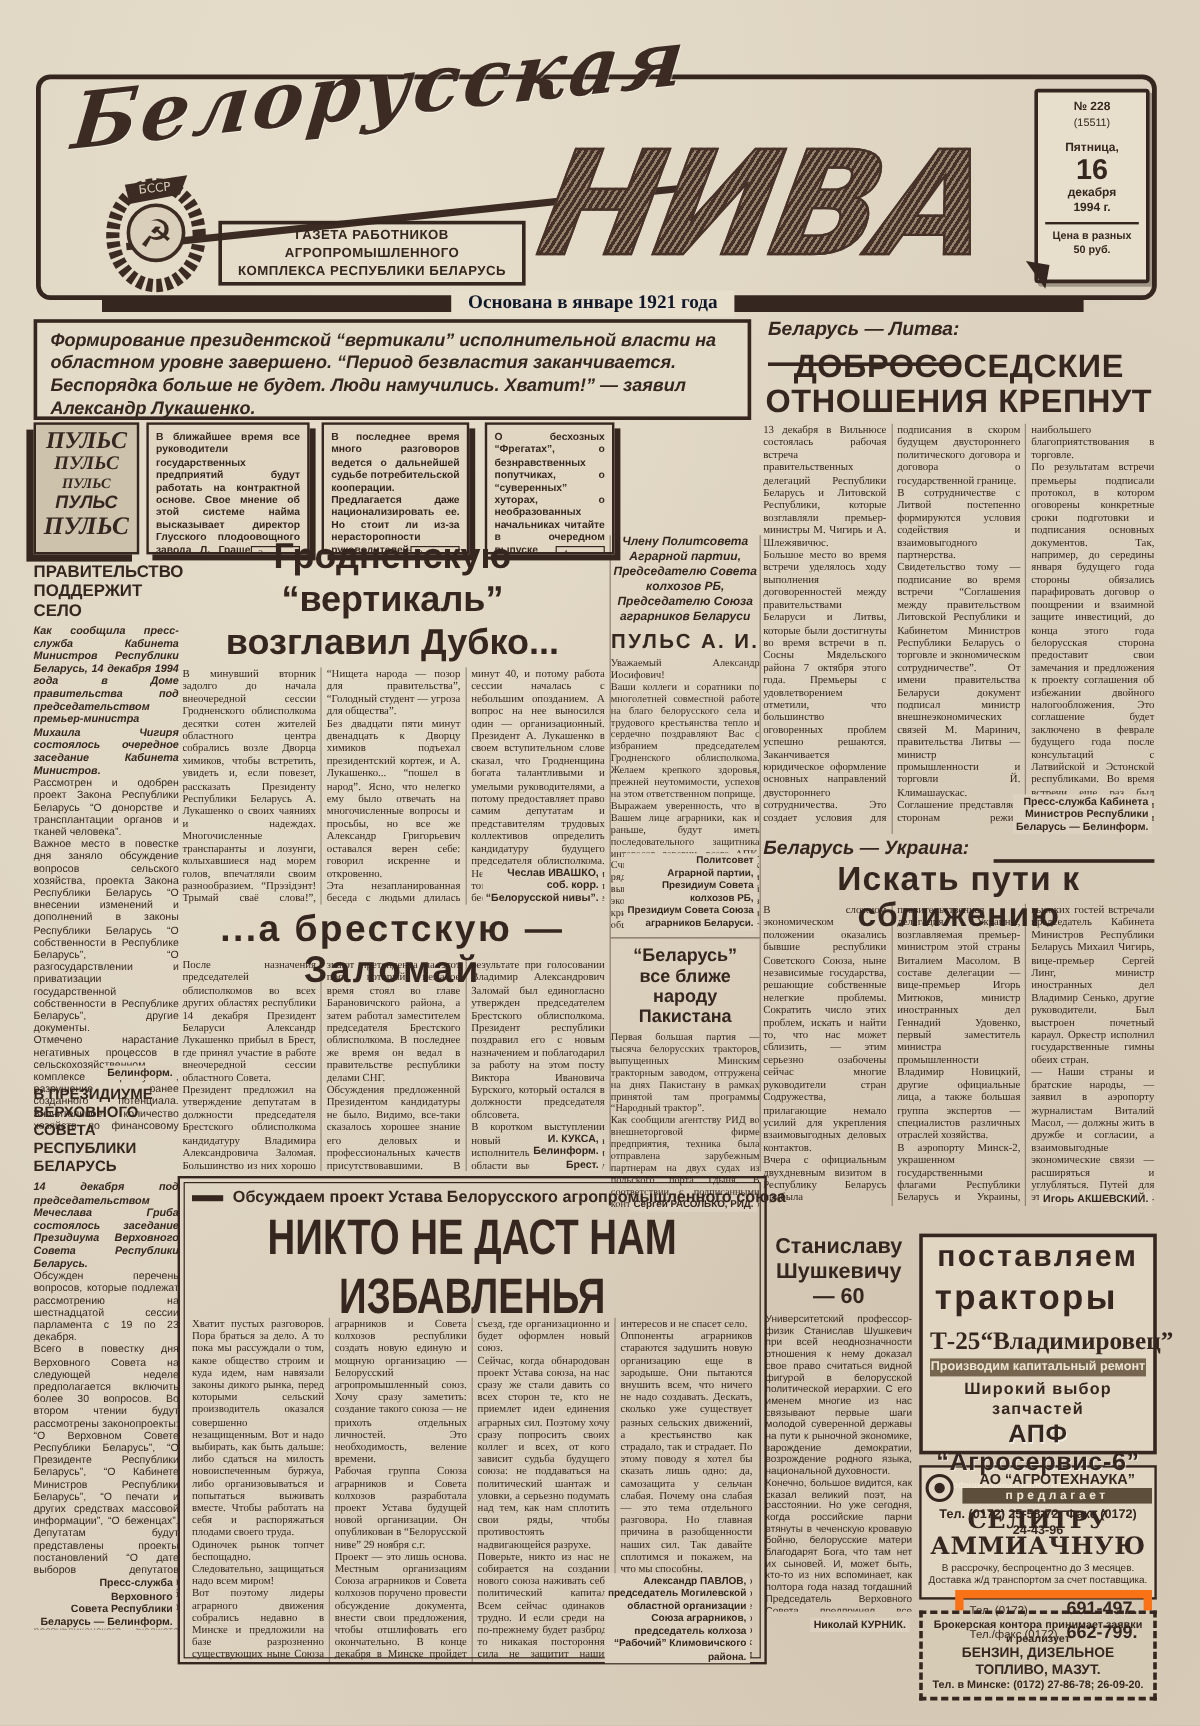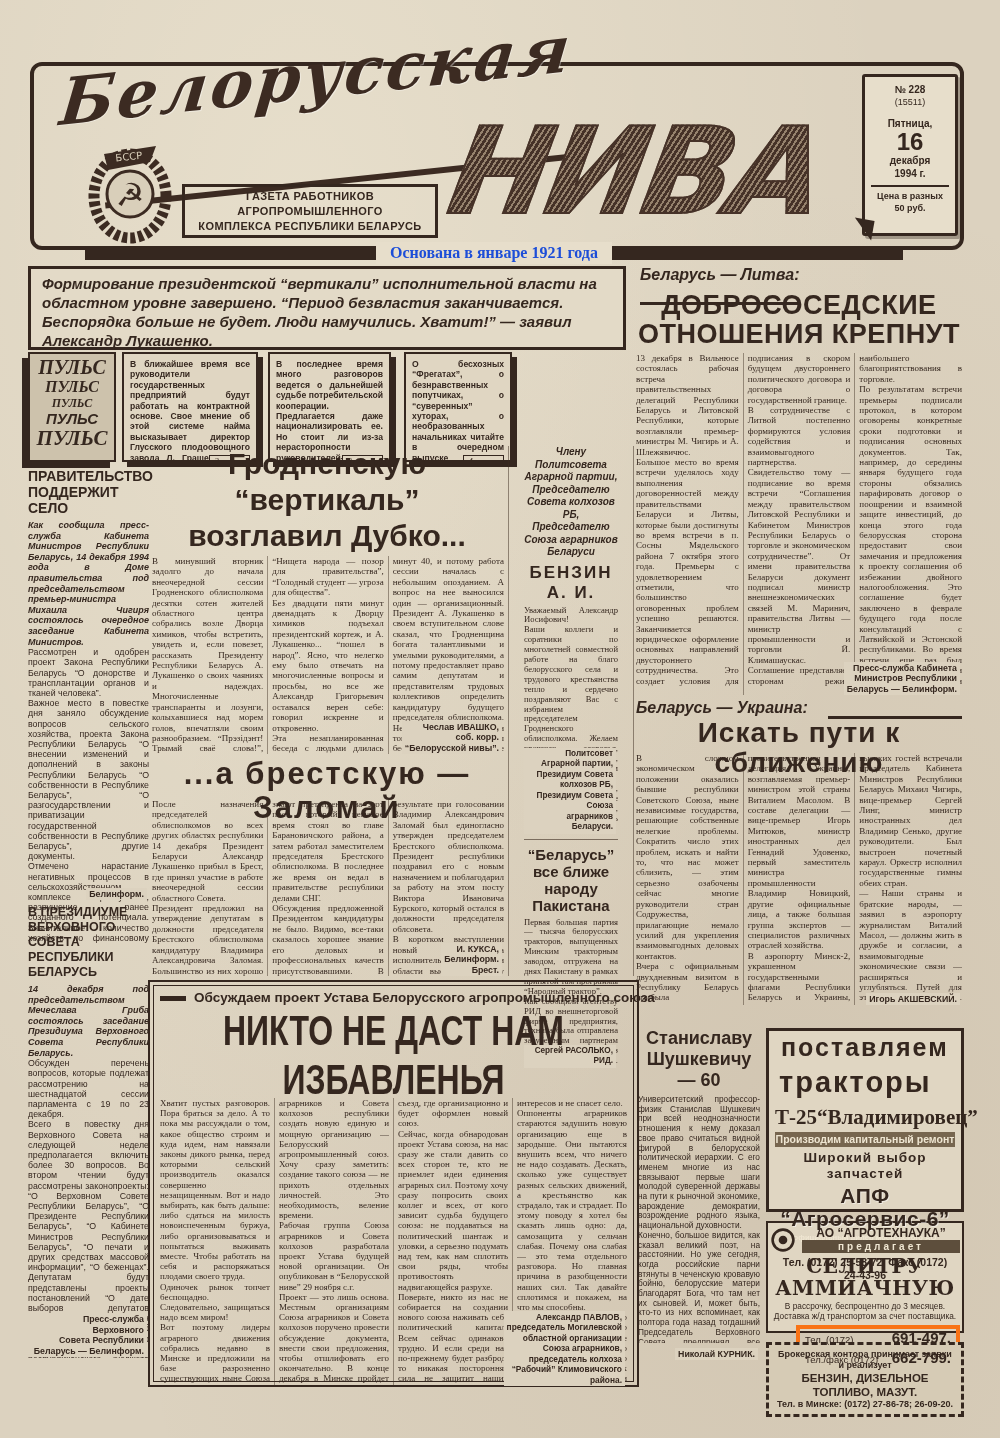--- a/index.html
+++ b/index.html
@@ -32,21 +32,21 @@
     background:#e7decb;text-align:center;font:700 10px/13px "Liberation Sans",sans-serif;
     padding-top:6px;box-sizing:border-box;box-shadow:3px 3px 0 rgba(53,39,31,.35);}
   .issue-scroll::after{content:"";position:absolute;left:-12px;bottom:-6px;width:0;height:0;
     border-style:solid;border-width:0 20px 20px 0;border-color:transparent #35271f transparent transparent;
     transform:rotate(10deg);}
   .issue-day{font:700 24px/24px "Liberation Sans",sans-serif;}
   .issue-divider{border-top:2px solid #35271f;margin:5px 6px 3px 6px;}
   .issue-price{font:700 9px/12px "Liberation Sans",sans-serif;}
   .founded-band{left:85px;top:247px;width:818px;height:13px;background:#35271f;text-align:center;}
   .founded-chip{display:inline-block;background:#e7decb;padding:0 14px;transform:translateY(-5px);
-    font:700 16px/22px "Liberation Serif",serif;color:#1d4ed8;}
+    font:700 16px/22px "Liberation Serif",serif;color:#0f172a;}
 
   
   .lead-box{left:28px;top:266px;width:570px;height:68px;border:3px solid #35271f;background:#e3dac7;
     padding:5px 11px;font:italic 700 15px/19px "Liberation Sans",sans-serif;}
 
   
   .pulse-box{left:28px;top:352px;width:84px;height:104px;border:2px solid #35271f;background:#cdc2ac;
     box-shadow:-6px 6px 0 #35271f;text-align:center;overflow:hidden;padding-top:2px;}
   .pulse-1{font:italic 700 20px/22px "Liberation Serif",serif;}
   .pulse-2{font:italic 700 16px/18px "Liberation Serif",serif;}
@@ -75,21 +75,21 @@
   .col-head2{font:700 12.5px/15px "Liberation Sans",sans-serif;margin:8px 0 4px 0;}
 
   .h-big{font-family:"Liberation Sans",sans-serif;font-weight:700;text-align:center;}
   .h-dobro{font-size:27px;line-height:29px;letter-spacing:.5px;}
   .h-grodno{font-size:30px;line-height:36px;}
   .h-brest{font-size:31px;line-height:34px;letter-spacing:2px;}
   .h-iskat{font-size:28px;line-height:30px;letter-spacing:1px;}
 
   
   .letter-col{border-left:1px solid rgba(60,44,32,.5);border-right:1px solid rgba(60,44,32,.5);
-    padding:0 15px;box-sizing:border-box;}
+    padding:0 0;box-sizing:border-box;}
   .letter-address{font:italic 700 10px/12.5px "Liberation Sans",sans-serif;text-align:center;}
   .letter-name{font:700 17px/20px "Liberation Sans",sans-serif;text-align:center;letter-spacing:2px;margin:4px 0 3px 0;}
   .letter-body{font:400 8.6px/9.9px "Liberation Serif",serif;text-align:justify;white-space:pre-line;overflow:hidden;}
   .pak-head{font:700 15px/17px "Liberation Sans",sans-serif;text-align:center;margin:6px 0 4px 0;}
 
   
   .nikto-box{left:148px;top:980px;width:487px;height:403px;border:2px solid #35271f;}
   .nikto-box::before{content:"";position:absolute;inset:3px;border:1px solid #35271f;pointer-events:none;}
   .kicker-row{display:flex;align-items:center;gap:8px;margin:8px 10px 0 10px;}
   .kicker-row .krule{flex:0 0 26px;border-top:5px solid #35271f;}
@@ -111,21 +111,21 @@
   .ad-brand{font:700 21px/23px "Liberation Sans",sans-serif;letter-spacing:.5px;margin-top:2px;
     text-shadow:1px 1px 0 rgba(255,255,255,.5);}
   .ad-band2{background:#8a7a63;color:#efe6d2;font:700 7.6px/11px "Liberation Sans",sans-serif;margin:2px 0;}
   .ad-phone{font:700 10.5px/13px "Liberation Sans",sans-serif;}
   .ad2{border:2px solid #35271f;background:#e0d6c2;margin-top:9px;padding:3px 2px;box-sizing:border-box;text-align:center;}
   .ad2-head{display:flex;align-items:center;gap:6px;}
   .ad2-org{font:700 12px/14px "Liberation Sans",sans-serif;}
   .ad2-offer{background:#5d4e3c;color:#efe6d2;font:700 10px/13px "Liberation Sans",sans-serif;letter-spacing:3px;}
   .ad2-product{font:700 20px/22px "DejaVu Serif",serif;letter-spacing:.5px;margin:2px 0;}
   .ad2-note{font:400 8.3px/10px "Liberation Sans",sans-serif;}
-  .ad2-phones{border:4px solid #f97316;margin:4px 0 16px 26px;}
+  .ad2-phones{border:7px solid #f97316;margin:4px 0 16px 26px;}
   .ad2-prow{display:flex;justify-content:space-between;align-items:baseline;padding:1px 5px;}
   .ad2-prow + .ad2-prow{border-top:1px solid #35271f;}
   .ad2-plabel{font:400 9.5px/14px "Liberation Sans",sans-serif;}
   .ad2-pnum{font:700 15px/16px "Liberation Sans",sans-serif;}
   .ad3{border:3px dashed #35271f;margin-top:9px;padding:4px 4px;text-align:center;background:#d6cbb5;}
   .ad3-l1{font:700 9px/11px "Liberation Sans",sans-serif;}
   .ad3-l3{font:700 11.5px/14px "Liberation Sans",sans-serif;}
 </style>
 </head>
 <body>
@@ -242,21 +242,21 @@
 Президент рассказал об общественно-политической обстановке в стране, ходе выполнения программы вывода экономики из кризиса, ответил на многочисленные вопросы.
 После завершения сессии Президент посетил Брестский погранотряд.
 16 декабря Александр Лукашенко предполагает побывать в Барановичах, где, в первую очередь, намерен встретиться с местными текстильщиками.</div>
     <div class="sig">И. КУКСА,
 Белинформ.
 Брест.</div>
   </div>
 
   <div class="abs letter-col" style="left:508px;top:446px;width:126px;height:530px;">
     <div class="letter-address">Члену Политсовета Аграрной партии, Председателю Совета колхозов РБ, Председателю Союза аграрников Беларуси</div>
-    <div class="letter-name">БЕНЗИН А. И.</div>
+    <div class="letter-name">ПУЛЬС А. И.</div>
     <div style="position:relative;height:228px;">
       <div class="letter-body" style="height:228px;">Уважаемый Александр Иосифович!
 Ваши коллеги и соратники по многолетней совместной работе на благо белорусского села и трудового крестьянства тепло и сердечно поздравляют Вас с избранием председателем Гродненского облисполкома. Желаем крепкого здоровья, прежней неутомимости, успехов на этом ответственном поприще.
 Выражаем уверенность, что в Вашем лице аграрники, как и раньше, будут иметь последовательного защитника интересов деревни, всего АПК. Считаем единство аграрных рядов непременным условием вывода аграрного сектора, всей экономики республики из кризиса, шагом к консолидации общества в целом вокруг здоровых сил.</div>
       <div class="sig" style="font-size:8.2px;">Политсовет
 Аграрной партии,
 Президиум Совета
 колхозов РБ,
 Президиум Совета Союза
 аграрников Беларуси.</div>

